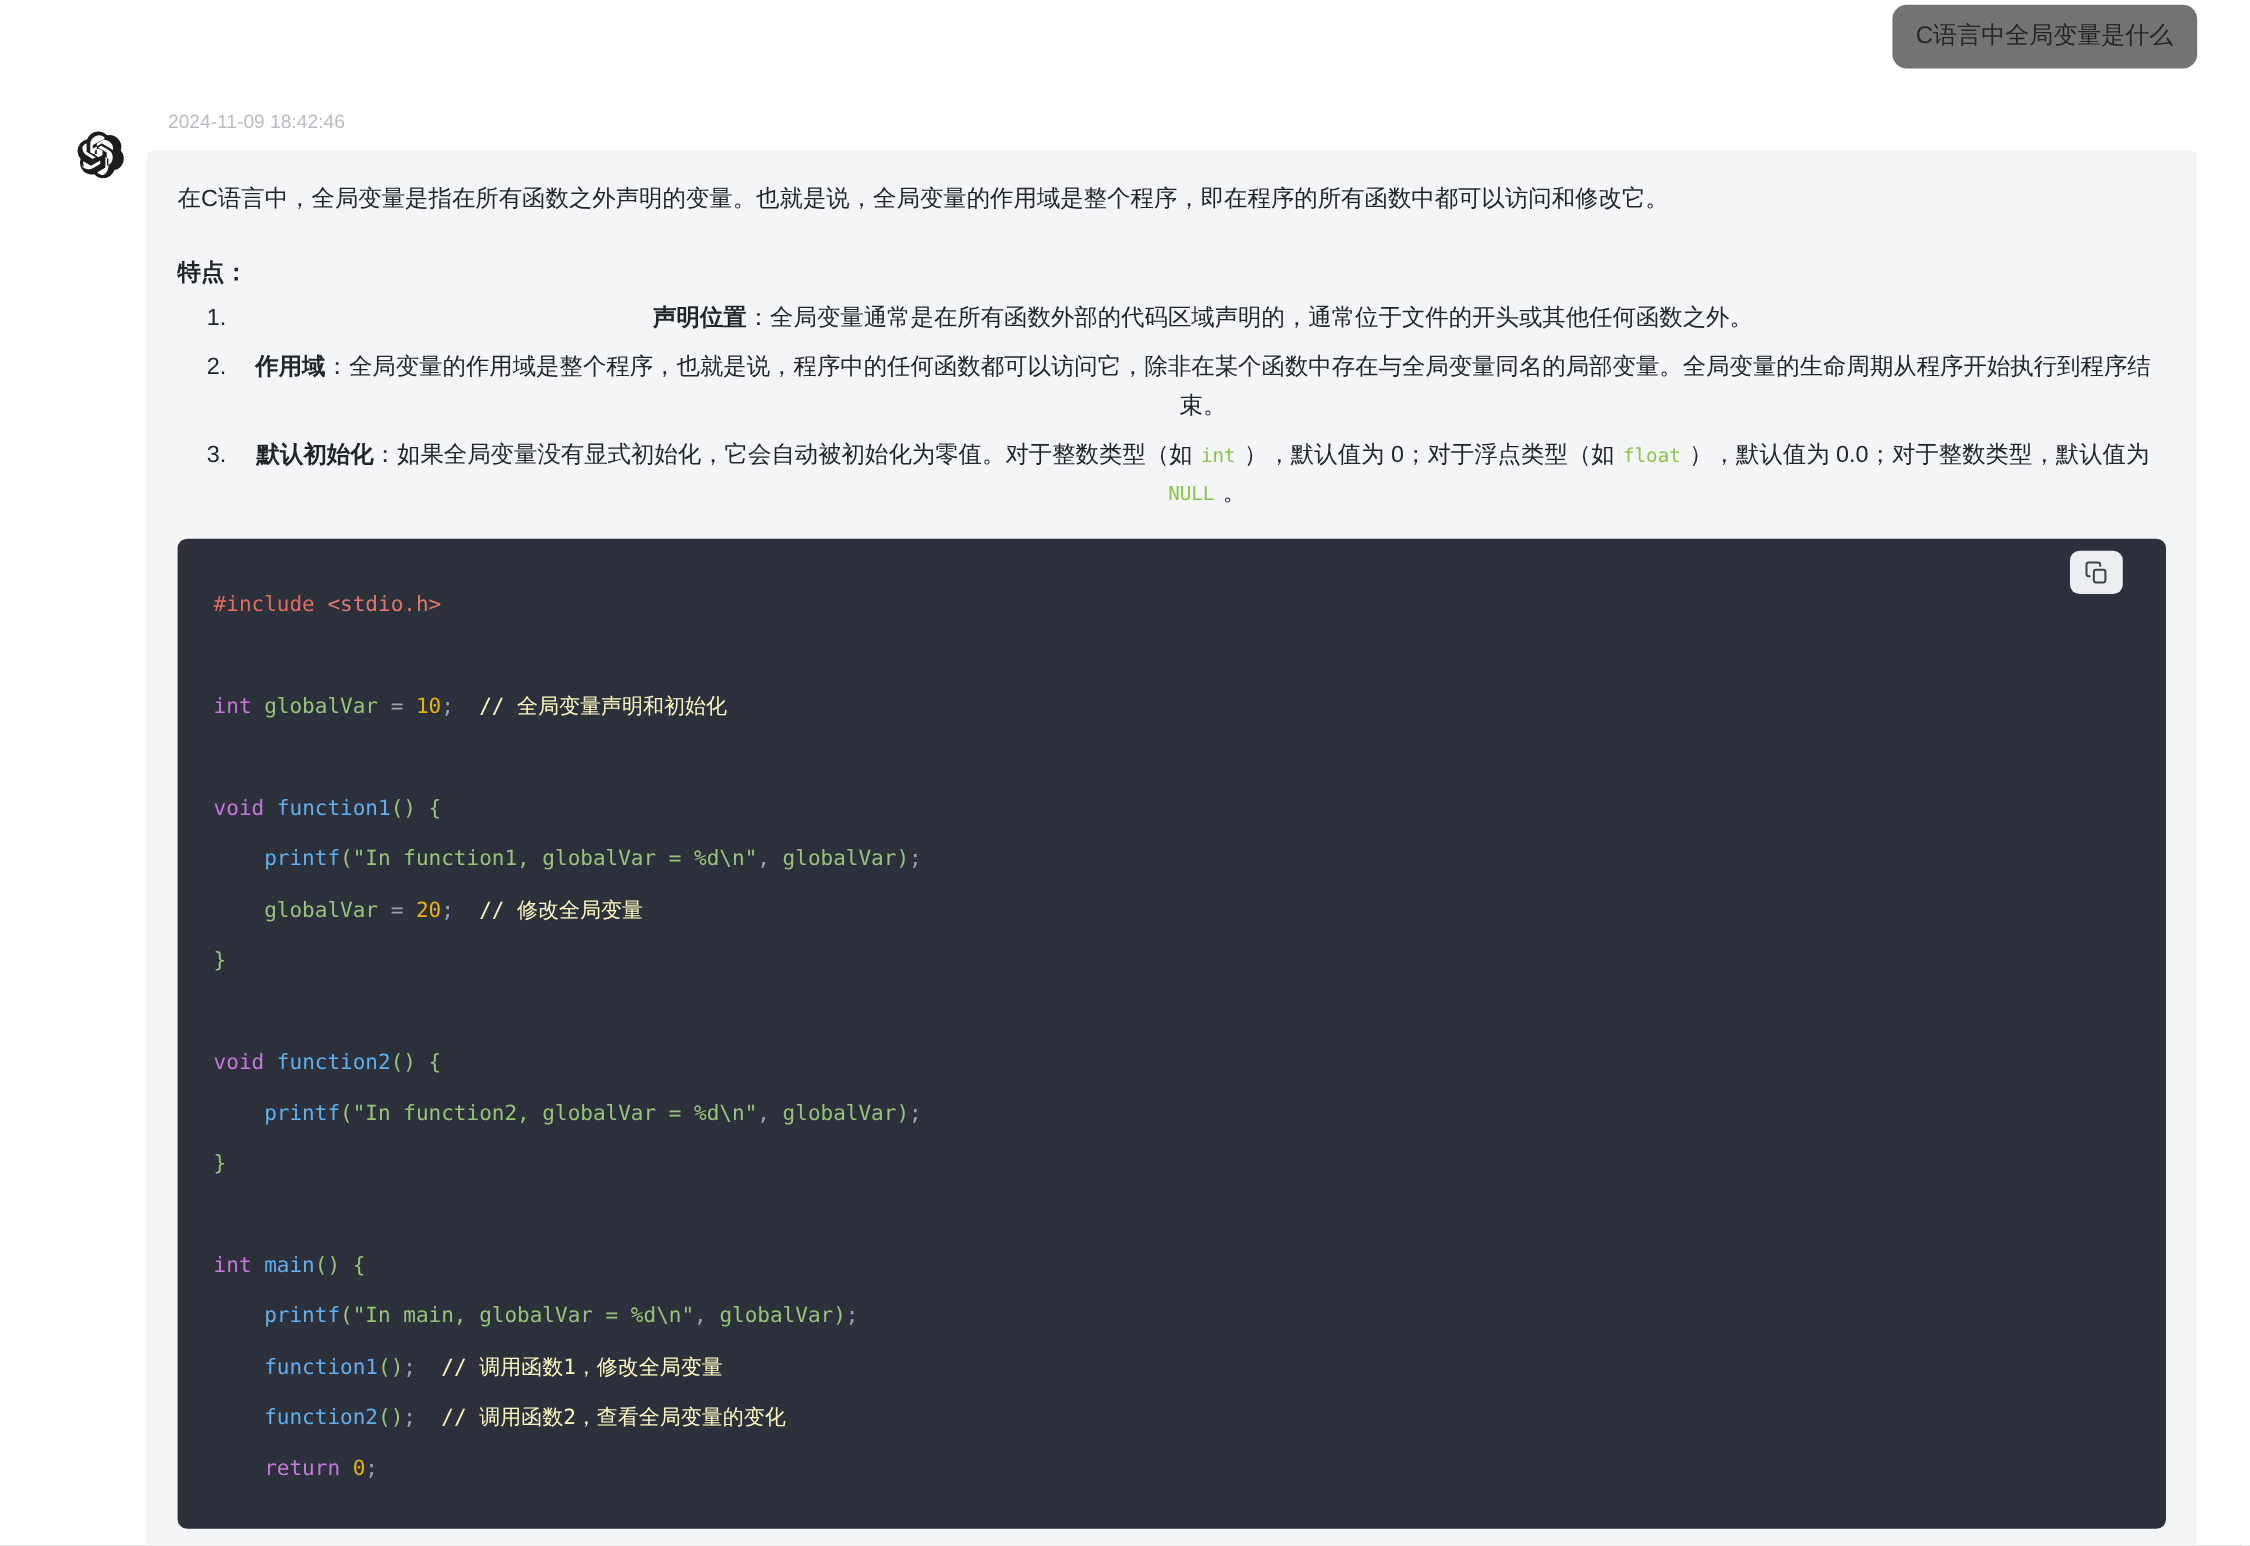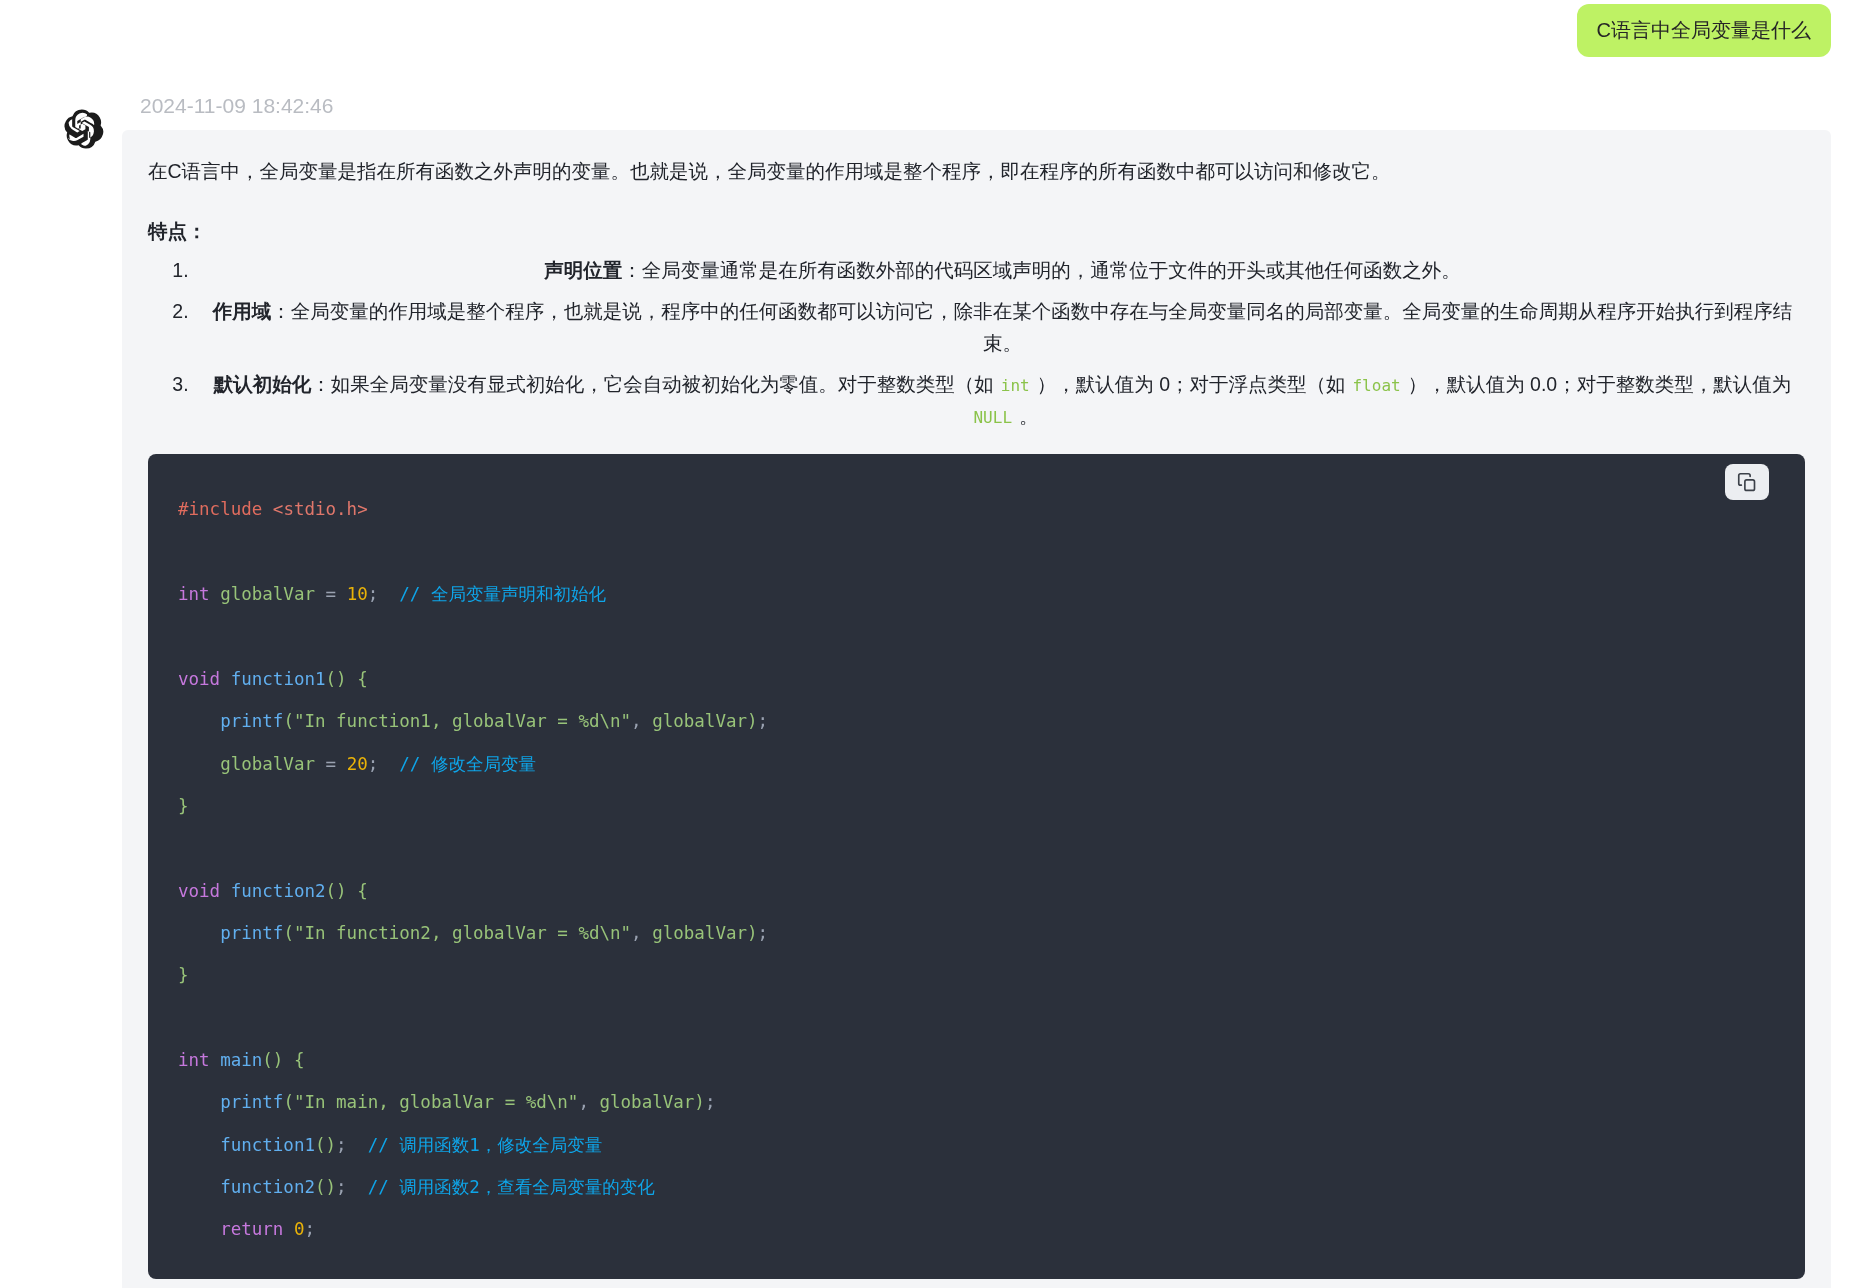--- a/index.html
+++ b/index.html
@@ -9,21 +9,21 @@
     font-family: "Liberation Sans", "DejaVu Sans", sans-serif;
   }
   body { width: 1875px; height: 1288px; overflow: hidden; position: relative; }
 
   
   .user-row {
     display: flex; justify-content: flex-end;
     padding: 4px 44px 0 0;
   }
   .user-bubble {
-    background: #bef264;
+    background: #737373;
     color: #262626;
     border-radius: 12px;
     padding: 12px 20px;
     font-size: 20px;
     line-height: 1.45;
     max-width: 60%;
   }
 
   
   .assistant-row {
@@ -33,21 +33,21 @@
   .avatar {
     width: 40px; height: 40px;
     flex: 0 0 40px;
     margin-top: 24px;
     margin-right: 18px;
   }
   .assistant-col { flex: 1 1 auto; min-width: 0; }
 
   .timestamp {
     color: #b9bcc2;
-    font-size: 21px;
+    font-size: 16px;
     line-height: 1;
     margin: 10px 0 14px 18px;
   }
 
   .assistant-bubble {
     background: #f4f5f7;
     border-radius: 6px;
     padding: 20px 26px 26px 26px;
     color: #21242b;
   }
@@ -114,21 +114,21 @@
   
   .t-pre   { color: #e06c5e; }   
   .t-hdr   { color: #e0776b; }   
   .t-kw    { color: #c678dd; }   
   .t-fn    { color: #61afef; }   
   .t-var   { color: #98c379; }   
   .t-num   { color: #eab308; }   
   .t-str   { color: #98c379; }   
   .t-punct { color: #98c379; }   
   .t-op    { color: #9aa2b1; }   
-  .t-cmt   { color: #0ea5e9; }   
+  .t-cmt   { color: #fef9c3; }   
 
   
   .edge-scroll {
     position: absolute; top: 0; right: 0;
     width: 7px; height: 100%;
     background: #ffffff;
   }
 </style>
 </head>
 <body>

